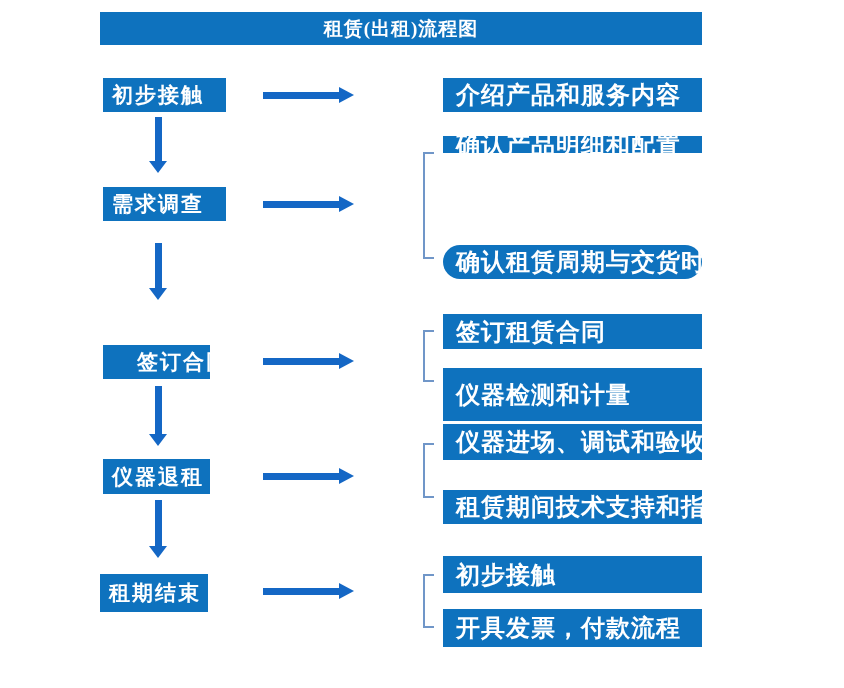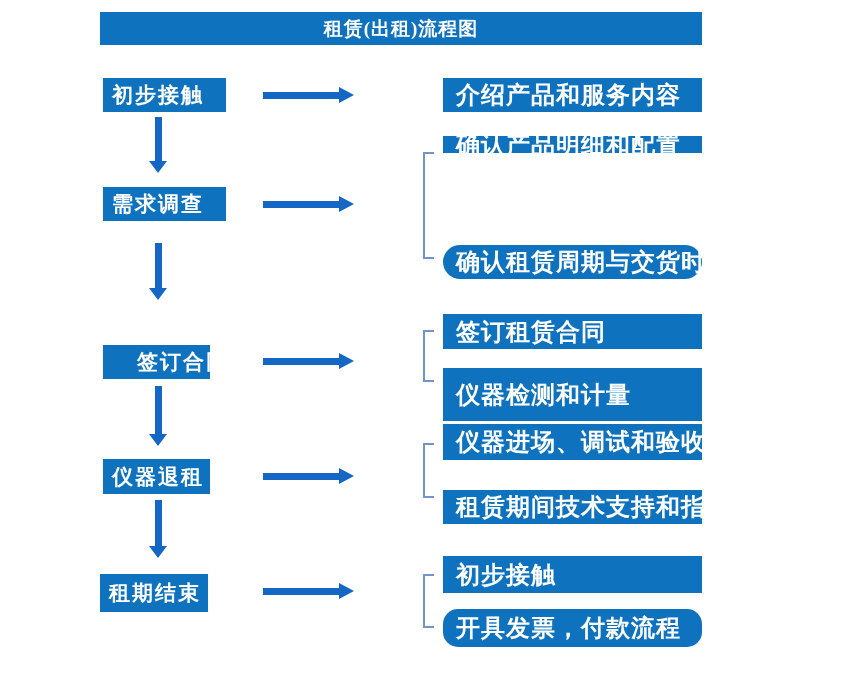--- a/index.html
+++ b/index.html
@@ -148,15 +148,15 @@
   <div class="detail-box" style="top:136px; height:17px;">确认产品明细和配置</div>
   <div class="detail-box" style="top:245px; height:34px;border-radius:17px;">确认租赁周期与交货时间</div>
 
   <div class="detail-box" style="top:314px; height:35px;">签订租赁合同</div>
   <div class="detail-box" style="top:368px; height:53px;">仪器检测和计量</div>
 
   <div class="detail-box" style="top:424px; height:36px;">仪器进场、调试和验收</div>
   <div class="detail-box" style="top:490px; height:34px;">租赁期间技术支持和指导</div>
 
   <div class="detail-box" style="top:556px; height:37px;">初步接触</div>
-  <div class="detail-box" style="top:609px; height:38px;border-radius:15px;">开具发票，付款流程</div>
+  <div class="detail-box" style="top:609px; height:38px;">开具发票，付款流程</div>
 
 </div>
 
 </body></html>

